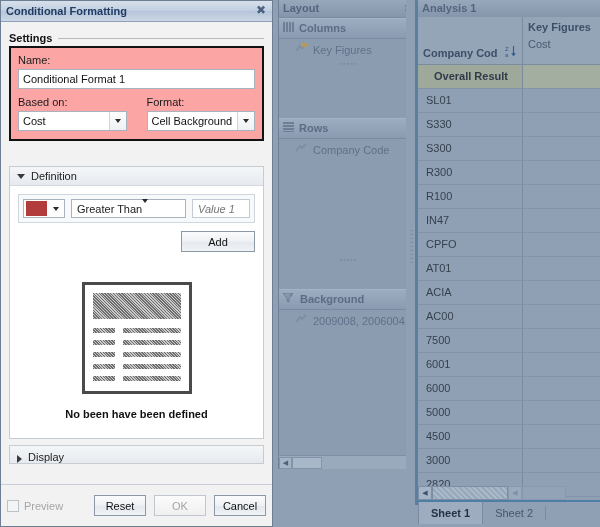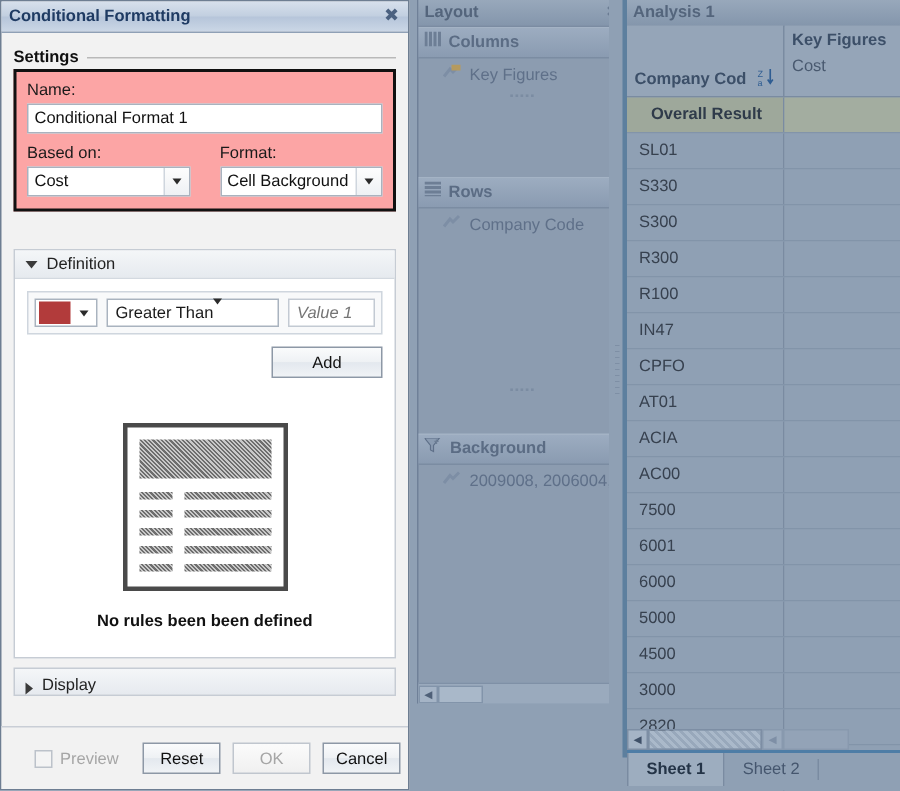--- a/index.html
+++ b/index.html
@@ -218,21 +218,21 @@
 
   .pane-collapsed{
     margin-top:6px;height:19px;display:flex;align-items:flex-end;gap:6px;padding-left:7px;
     background:linear-gradient(to bottom,#f4f6f8,#e6eaef);
     border:1px solid #c6ccd4;font-size:11px;color:#222;box-sizing:border-box;
   }
 
   .dlg-foot{
     position:absolute;left:0;bottom:0;width:271px;height:42px;
     border-top:1px solid #c9ced6;background:#f2f2f2;
-    display:flex;align-items:center;padding:0 22px;box-sizing:border-box;gap:8px;
+    display:flex;align-items:center;padding:0 6px;box-sizing:border-box;gap:8px;
   }
   .chk{display:flex;align-items:center;gap:5px;font-size:11px;color:#a6a6a6;}
   .chkbox{width:12px;height:12px;border:1px solid #bcc2ca;background:#f4f4f4;box-sizing:border-box;}
   .spacer{flex:1;}
   .foot-btn{min-width:52px;}
 </style>
 </head>
 <body>
 
 <div id="app">
@@ -533,21 +533,21 @@
                 </div>
               <div class="ln">
                   <div class="s"></div>
                   <div class="l"></div>
                 </div>
               <div class="ln">
                   <div class="s"></div>
                   <div class="l"></div>
                 </div>
             </div>
-            <div class="cap">No rules been been defined</div>
+            <div class="cap">No been have been defined</div>
           </div>
 
         </div>
       </div>
 
       <div class="pane-collapsed">
         <span class="tri-right"></span>
         <span>Display</span>
       </div>
     </div>

